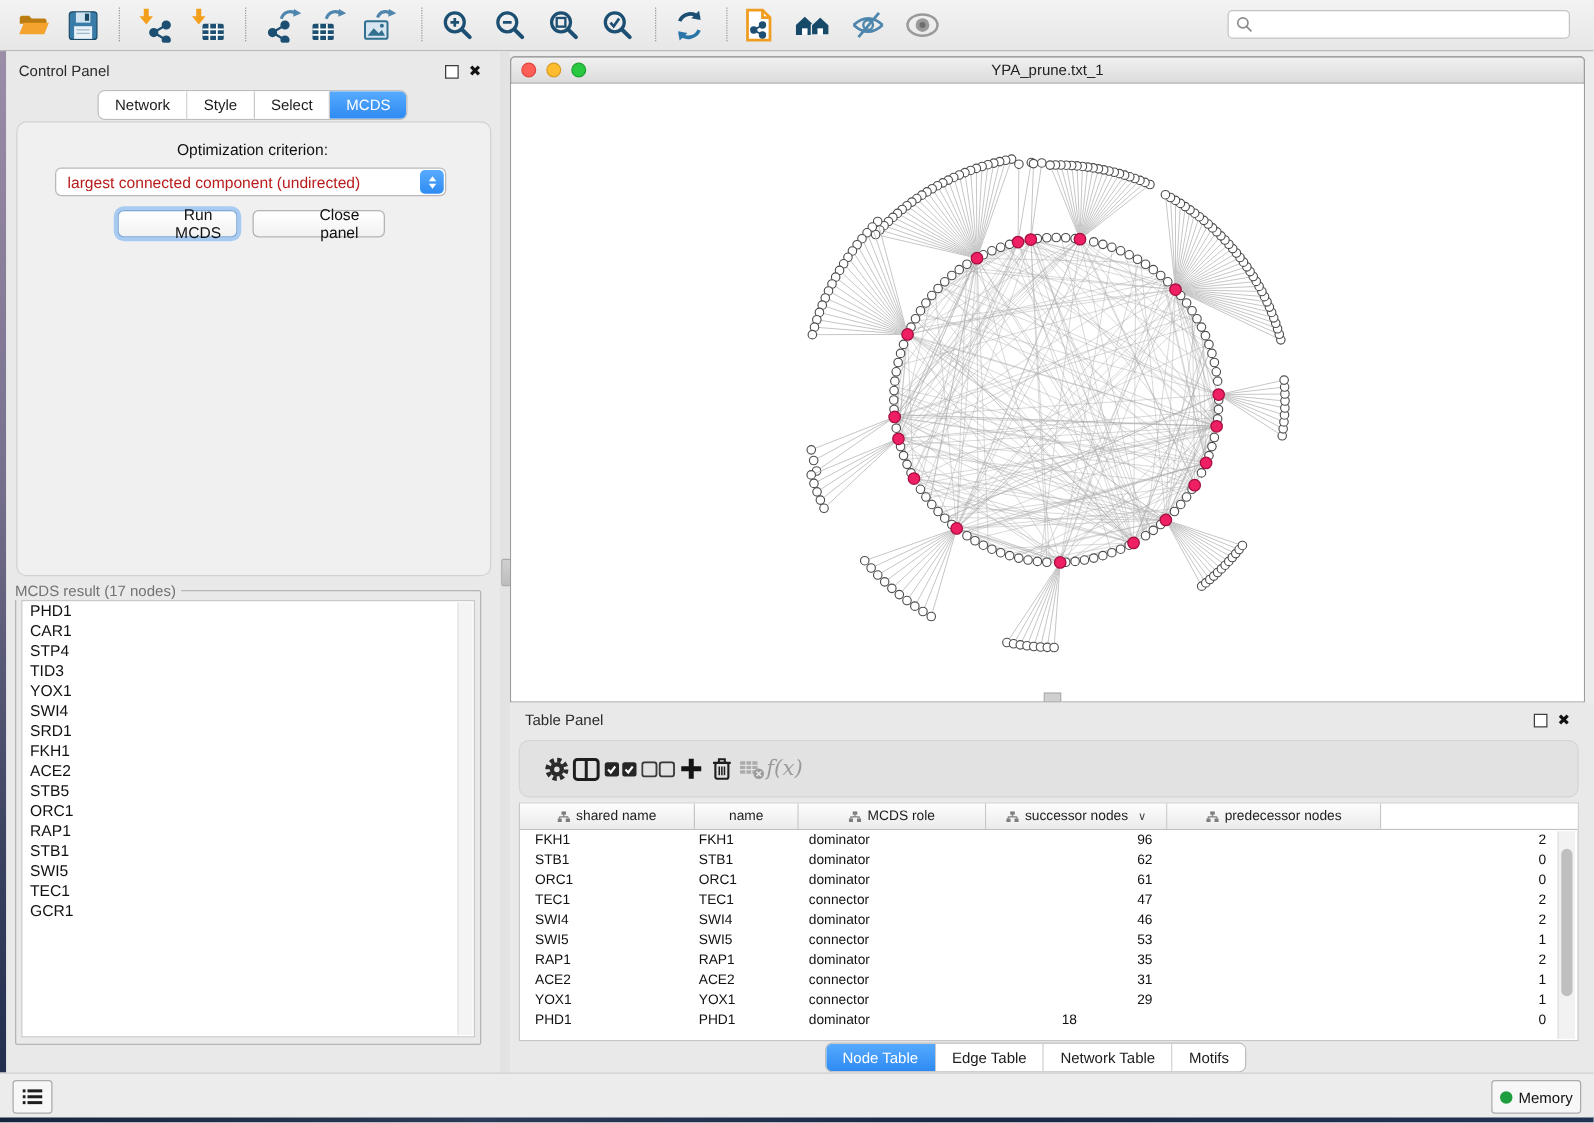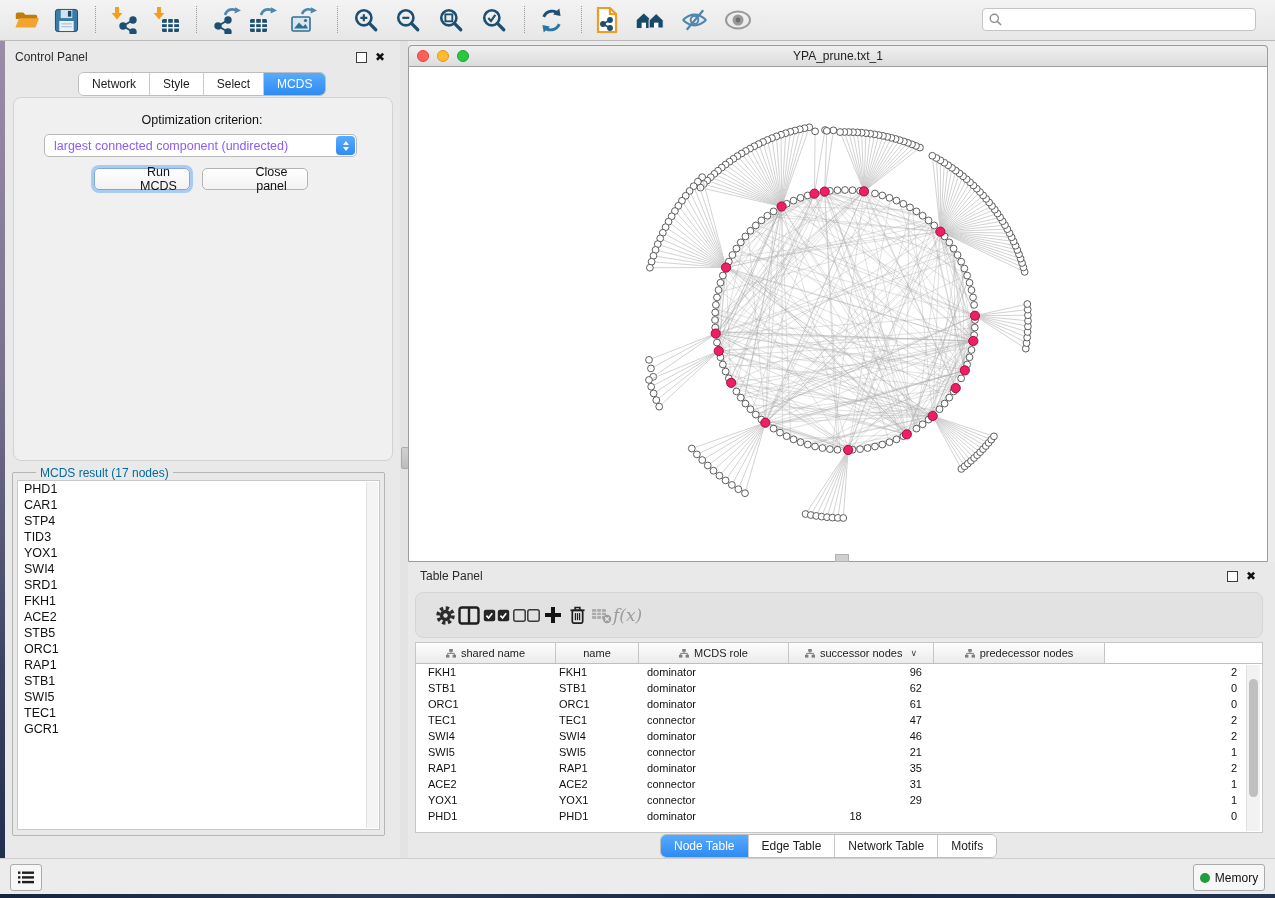--- a/index.html
+++ b/index.html
@@ -23,30 +23,30 @@
   #cp-titlebar{left:5px;top:45px;width:390px;height:24px;display:flex;align-items:center;justify-content:space-between;padding:0 10px;box-sizing:border-box;}
   
   .seg{display:flex;height:22px;border:1px solid #bdbdbd;border-radius:6px;background:#fff;overflow:hidden;}
   .seg .seg-item{display:flex;align-items:center;justify-content:center;font-size:12px;color:#1c1c1c;border-right:1px solid #c9c9c9;padding:0 13px;background:#fff;white-space:nowrap;}
   .seg .seg-item:last-child{border-right:none;}
   .seg .active{background:linear-gradient(#57aaff,#2e8bf2);color:#fff;}
   #cp-tabs{left:78px;top:72px;}
   #cp-inner{left:13px;top:97px;width:378px;height:362px;background:#f0f0f0;border:1px solid #d2d2d2;border-radius:8px;}
   #opt-label{left:13px;top:113px;width:378px;text-align:center;font-size:12.5px;color:#111;}
   #opt-select{left:44px;top:134px;width:313px;height:23px;background:#fff;border:1px solid #b9b9b9;border-radius:5px;display:flex;align-items:center;box-sizing:border-box;}
-  #opt-select .val{flex:1;font-size:12.5px;color:#8b5cf6;padding-left:9px;white-space:nowrap;overflow:hidden;}
+  #opt-select .val{flex:1;font-size:12.5px;color:#b91c1c;padding-left:9px;white-space:nowrap;overflow:hidden;}
   #opt-select .stepper{width:19px;height:19px;margin-right:1px;border-radius:4px;background:linear-gradient(#59abff,#2e8bf2);display:flex;flex-direction:column;align-items:center;justify-content:center;gap:2px;}
   .tri-up{width:0;height:0;border-left:3.5px solid transparent;border-right:3.5px solid transparent;border-bottom:4.5px solid #fff;}
   .tri-dn{width:0;height:0;border-left:3.5px solid transparent;border-right:3.5px solid transparent;border-top:4.5px solid #fff;}
   .mac-btn{height:22px;background:linear-gradient(#ffffff,#f2f2f2);border:1px solid #b4b4b4;border-radius:5px;font-size:12.5px;color:#111;display:flex;align-items:center;justify-content:center;box-sizing:border-box;font-family:inherit;padding-left:39px;}
   #run-btn{left:94px;top:168px;width:96px;box-shadow:0 0 0 3px #a8cbf2;border-color:#7ea9d8;}
   #closepanel-btn{left:202px;top:168px;width:106px;}
   
   #mcds-group{left:12px;top:472px;width:371px;height:362px;border:1px solid #b5b5b5;border-radius:2px;}
-  #mcds-legend{left:36px;top:466px;background:#e9e9e9;padding:0 4px;font-size:12px;color:#0369a1;}
+  #mcds-legend{left:8px;top:466px;background:#e9e9e9;padding:0 4px;font-size:12px;color:#737373;}
   #mcds-list{left:17px;top:480px;width:361px;height:348px;background:#fff;border:1px solid #c9c9c9;overflow:hidden;}
   #mcds-scroll{position:absolute;right:1px;top:1px;width:11px;height:346px;background:#f4f4f4;border-left:1px solid #e2e2e2;}
   .mcds-item{font-size:12.5px;color:#111;height:16px;line-height:16px;padding-left:6px;}
   
   #v-split{left:400px;top:41px;width:8px;height:852px;background:#e3e3e3;}
   #v-grip{left:401px;top:447px;width:6px;height:20px;background:linear-gradient(#d0d0d0,#bdbdbd);border:1px solid #ababab;border-radius:2px;}
   
   #net-window{left:408px;top:45px;width:860px;height:517px;background:#fff;border:1px solid #9d9d9d;border-radius:4px 4px 0 0;box-sizing:border-box;}
   #net-titlebar{left:408px;top:45px;width:860px;height:22px;background:linear-gradient(#f0f0f0,#dcdcdc);border:1px solid #9d9d9d;border-radius:4px 4px 0 0;box-sizing:border-box;display:flex;align-items:center;}
   .tl{width:12px;height:12px;border-radius:50%;margin-left:8px;}
@@ -1146,21 +1146,21 @@
         <span class="tcell" style="width:140px;padding-left:12px">SWI4</span>
         <span class="tcell" style="width:83px;padding-left:3px">SWI4</span>
         <span class="tcell" style="width:150px;padding-left:8px">dominator</span>
         <span class="tcell" style="width:145px;text-align:right;padding-right:12px">46</span>
         <span class="tcell" style="width:313px;text-align:right;padding-right:10px">2</span>
       </div>
       <div class="trow">
         <span class="tcell" style="width:140px;padding-left:12px">SWI5</span>
         <span class="tcell" style="width:83px;padding-left:3px">SWI5</span>
         <span class="tcell" style="width:150px;padding-left:8px">connector</span>
-        <span class="tcell" style="width:145px;text-align:right;padding-right:12px">21</span>
+        <span class="tcell" style="width:145px;text-align:right;padding-right:12px">53</span>
         <span class="tcell" style="width:313px;text-align:right;padding-right:10px">1</span>
       </div>
       <div class="trow">
         <span class="tcell" style="width:140px;padding-left:12px">RAP1</span>
         <span class="tcell" style="width:83px;padding-left:3px">RAP1</span>
         <span class="tcell" style="width:150px;padding-left:8px">dominator</span>
         <span class="tcell" style="width:145px;text-align:right;padding-right:12px">35</span>
         <span class="tcell" style="width:313px;text-align:right;padding-right:10px">2</span>
       </div>
       <div class="trow">

